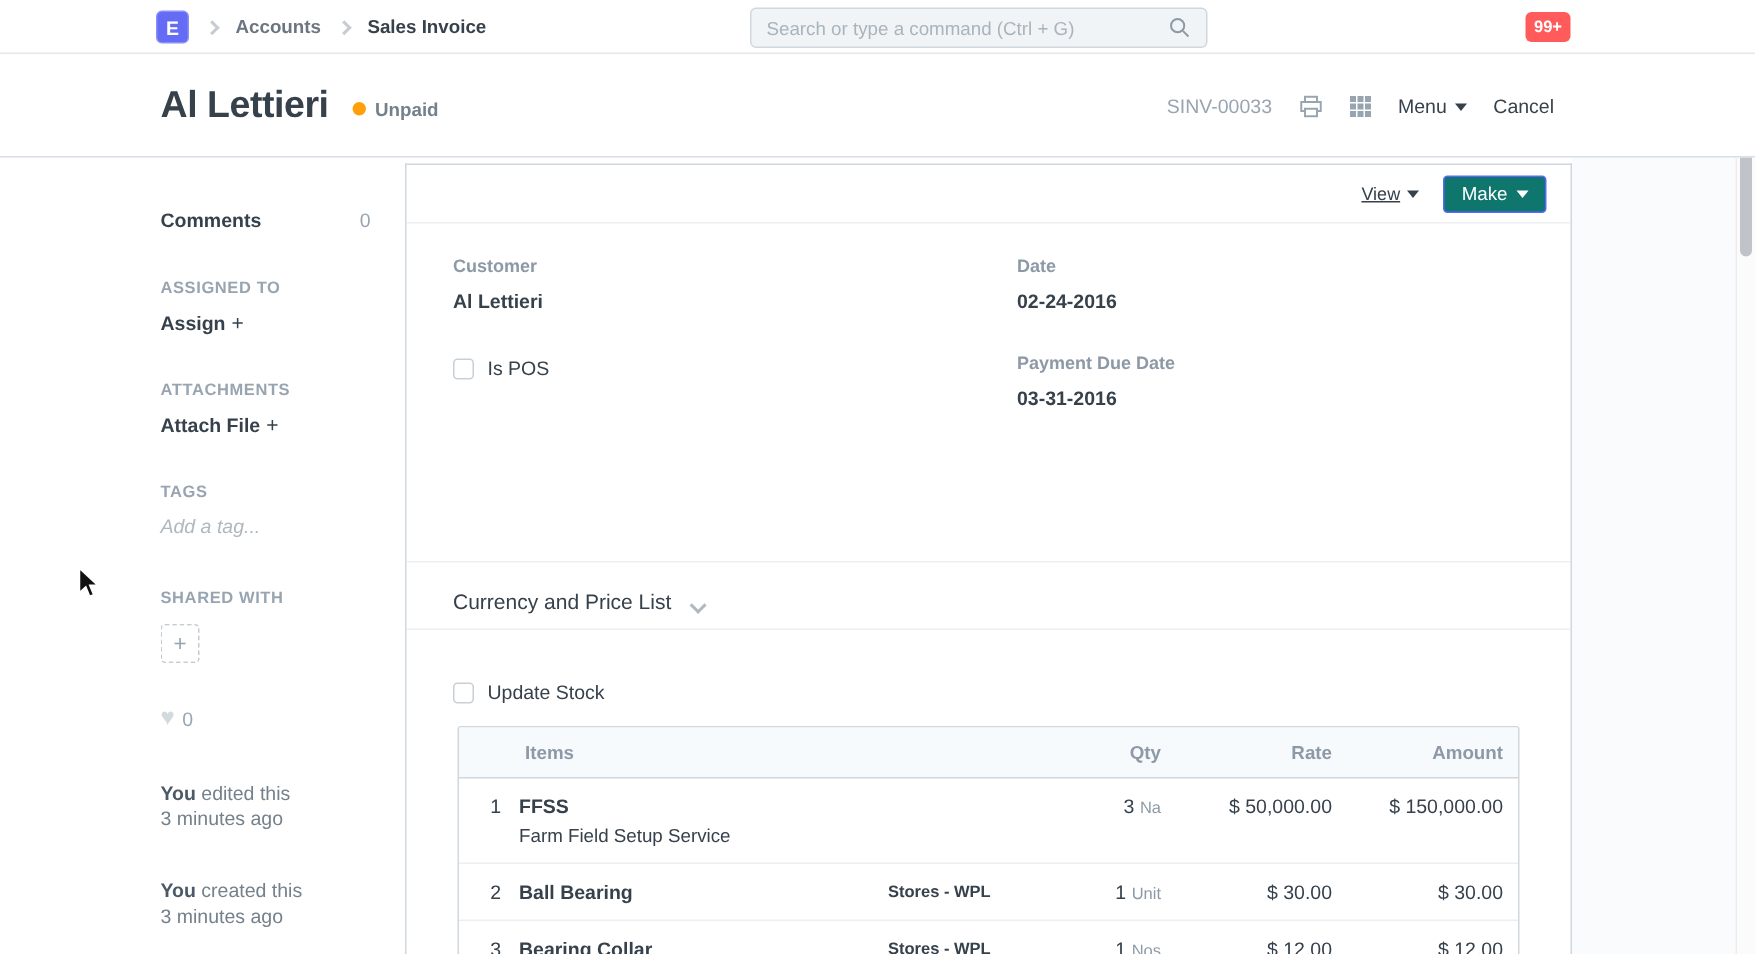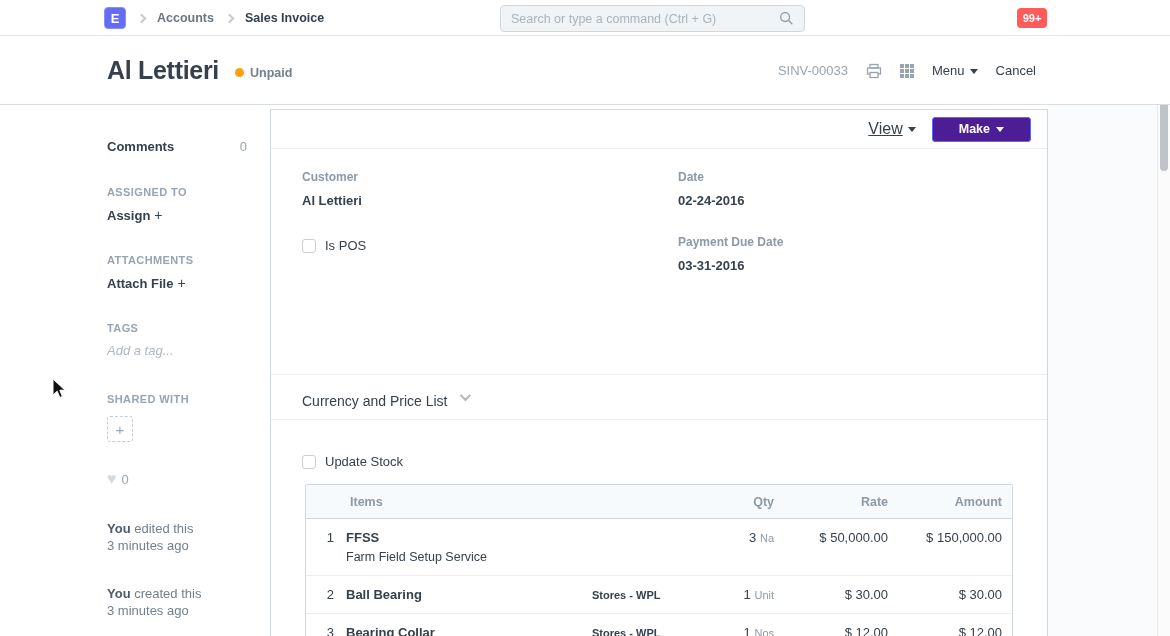--- a/index.html
+++ b/index.html
@@ -54,33 +54,33 @@
   .share-plus { width:26px; height:26px; border:1px dashed #c4ccd3; border-radius:3px; color:#98a5b0; font-size:15px; display:flex; align-items:center; justify-content:center; cursor:pointer; background:#fff; }
   .like-row { display:flex; align-items:center; gap:5px; cursor:pointer; }
   .heart { color:#d3dade; font-size:16px; line-height:1; }
   .like-count { font-size:13px; color:#98a5b0; }
   .activity { font-size:13px; color:#74808b; line-height:17px; }
   .activity b { color:#4c5a67; }
 
   
   .panel { position:absolute; left:270px; top:109px; width:778px; height:527px; background:#fff; border:1px solid #d1d8dd; border-bottom:none; overflow:hidden; }
   .toolbar { position:absolute; left:0; top:0; width:100%; height:39px; border-bottom:1px solid #ebeff2; display:flex; align-items:center; justify-content:flex-end; padding-right:16px; gap:16px; }
-  .view-btn { font-size:16px; color:#36414c; cursor:pointer;text-decoration:underline; }
+  .view-btn { font-size:12px; color:#36414c; cursor:pointer;text-decoration:underline; }
   .view-btn .caret { border-top-color:#36414c; margin-left:5px; }
-  .make-btn { height:25px; padding:0 26px; background:#4c1d95; border:1px solid #5e64ff; border-radius:3px; color:#fff; font-size:12.5px; font-weight:700; display:flex; align-items:center; cursor:pointer; }
+  .make-btn { height:25px; padding:0 11px; background:#0f766e; border:1px solid #5e64ff; border-radius:3px; color:#fff; font-size:12.5px; font-weight:400; display:flex; align-items:center; cursor:pointer; }
   .make-btn .caret { border-top-color:#fff; margin-left:6px; }
 
   .field { position:absolute; }
   .f-label { font-size:12px; font-weight:600; color:#8d99a6; }
   .f-value { font-size:13px; font-weight:700; color:#36414c; margin-top:9px; cursor:pointer; }
   .check-row { display:flex; align-items:center; gap:9px; cursor:pointer; }
   .checkbox { width:14px; height:14px; border:1px solid #c8cfd5; border-radius:3px; background:#fff; flex:none; }
   .check-label { font-size:13px; color:#36414c; }
   .divider { position:absolute; left:0; width:100%; height:0; border-top:1px solid #ebeff2; }
-  .section-toggle { position:absolute; left:31px; display:flex; align-items:flex-start; gap:12px; cursor:pointer; }
+  .section-toggle { position:absolute; left:31px; display:flex; align-items:flex-end; gap:12px; cursor:pointer; }
   .section-title { font-size:14px; color:#36414c; }
   .chev-down { width:8px; height:8px; border-right:2px solid #b0b8bf; border-bottom:2px solid #b0b8bf; transform:rotate(45deg) translateY(-2px); }
 
   
   .items-grid { position:absolute; left:34px; top:374px; width:708px; border:1px solid #d1d8dd; border-radius:2px; background:#fff; }
   .grow { display:grid; grid-template-columns:40px 246px 78px 110px 114px 120px; }
   .ghead { background:#f7fafc; border-bottom:1px solid #d1d8dd; height:34px; align-items:center; }
   .ghead > div { font-size:12.5px; font-weight:700; color:#8d99a6; }
   .h-items { padding-left:4px; }
   .right { text-align:right; }

